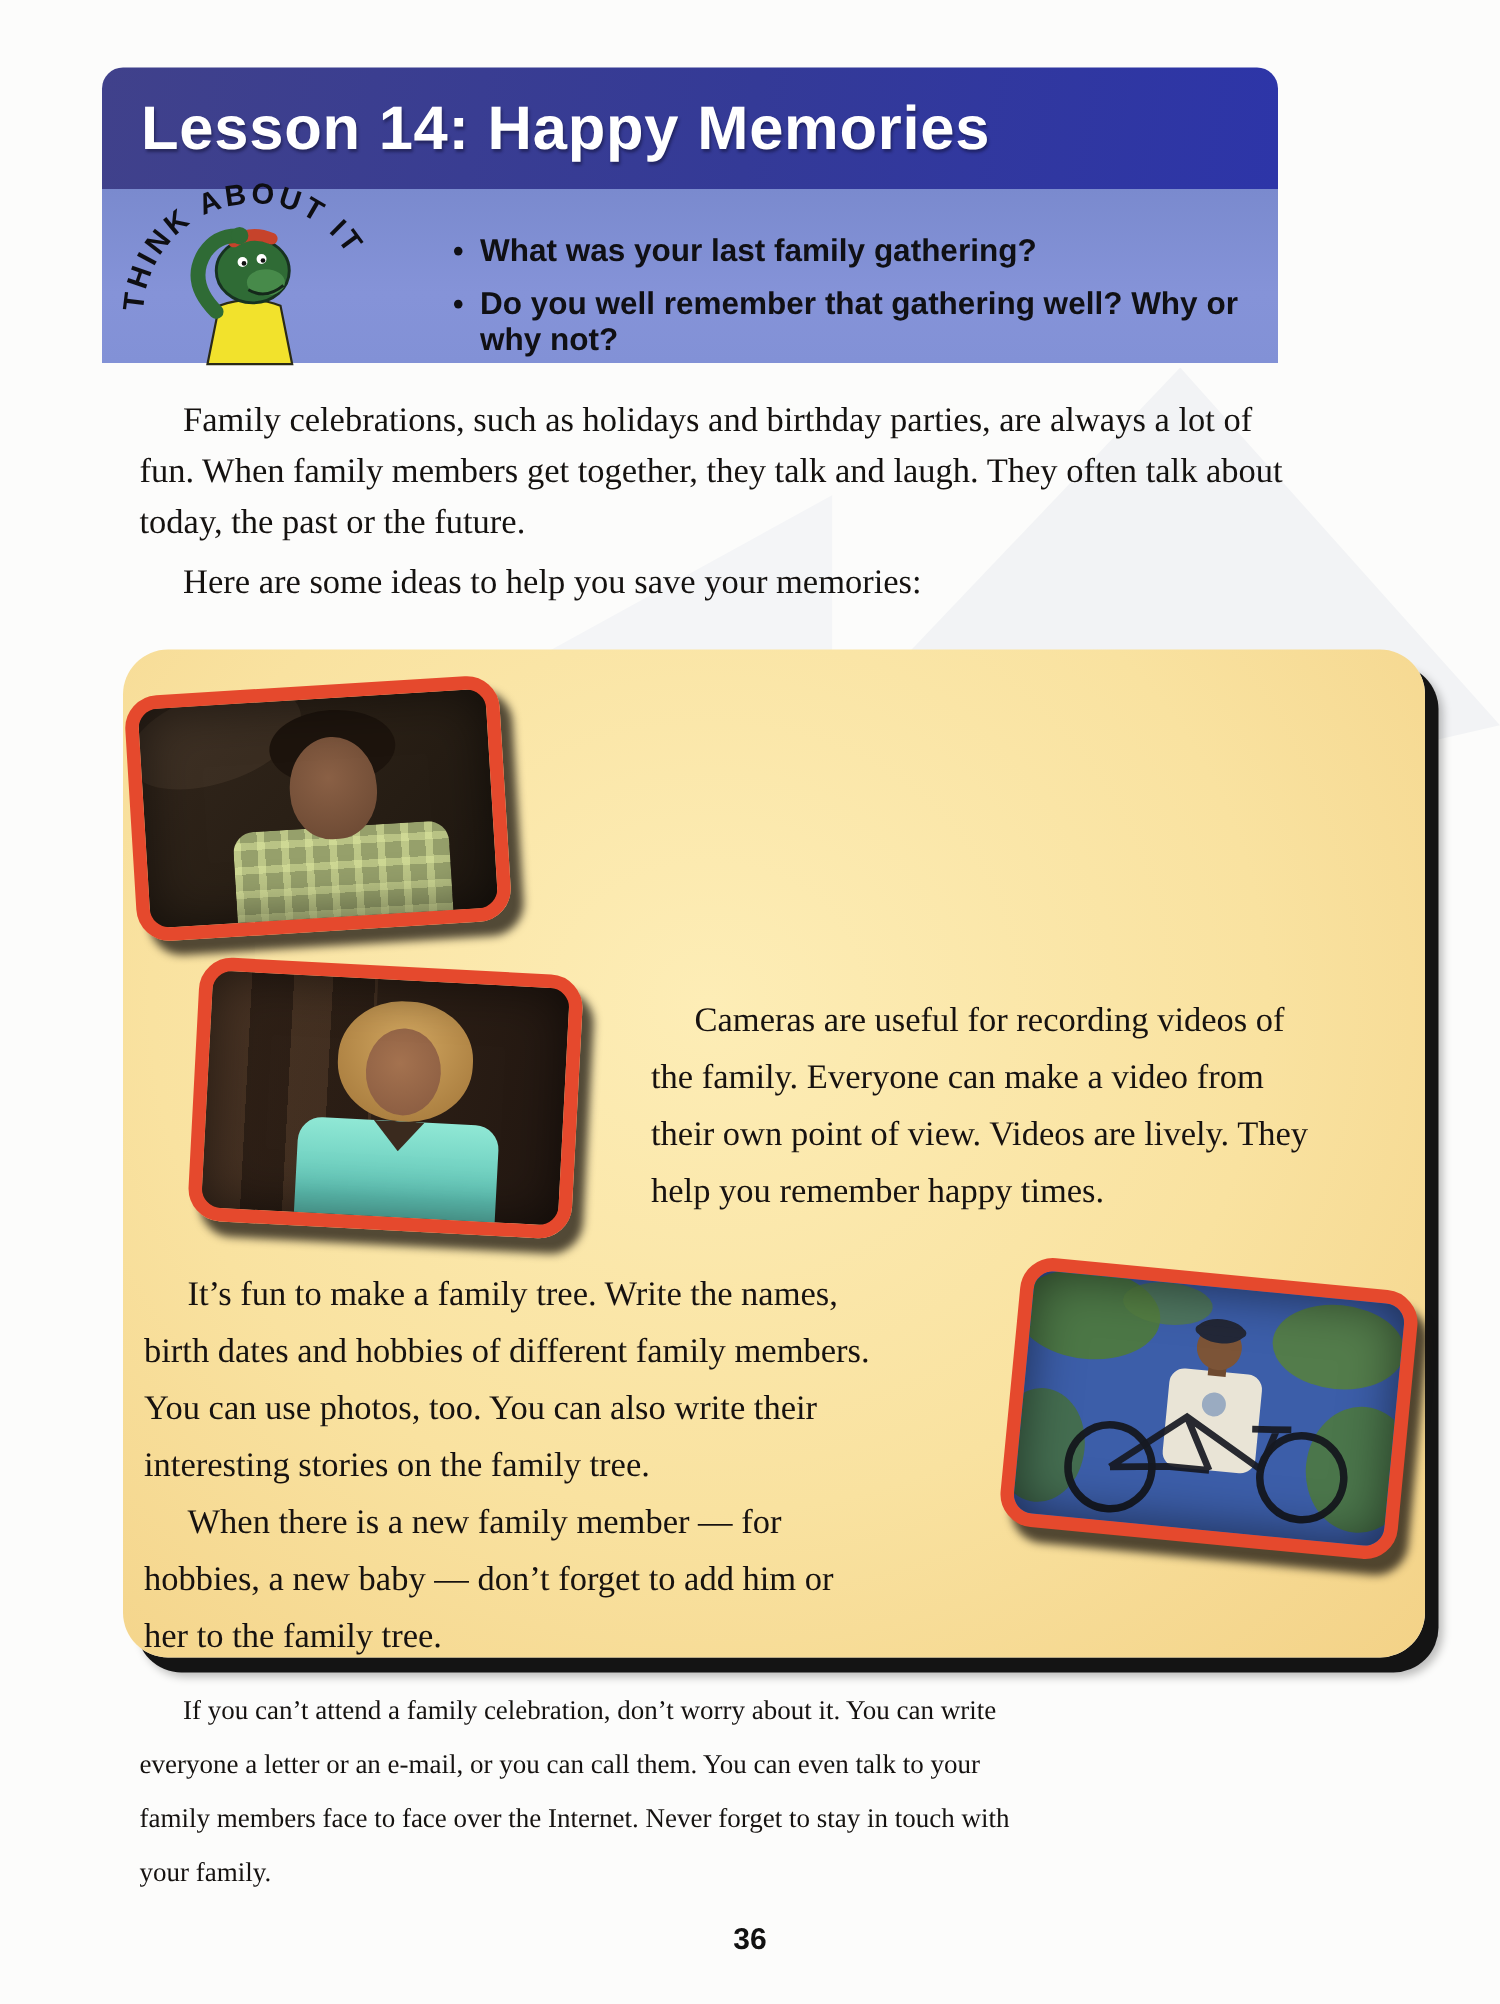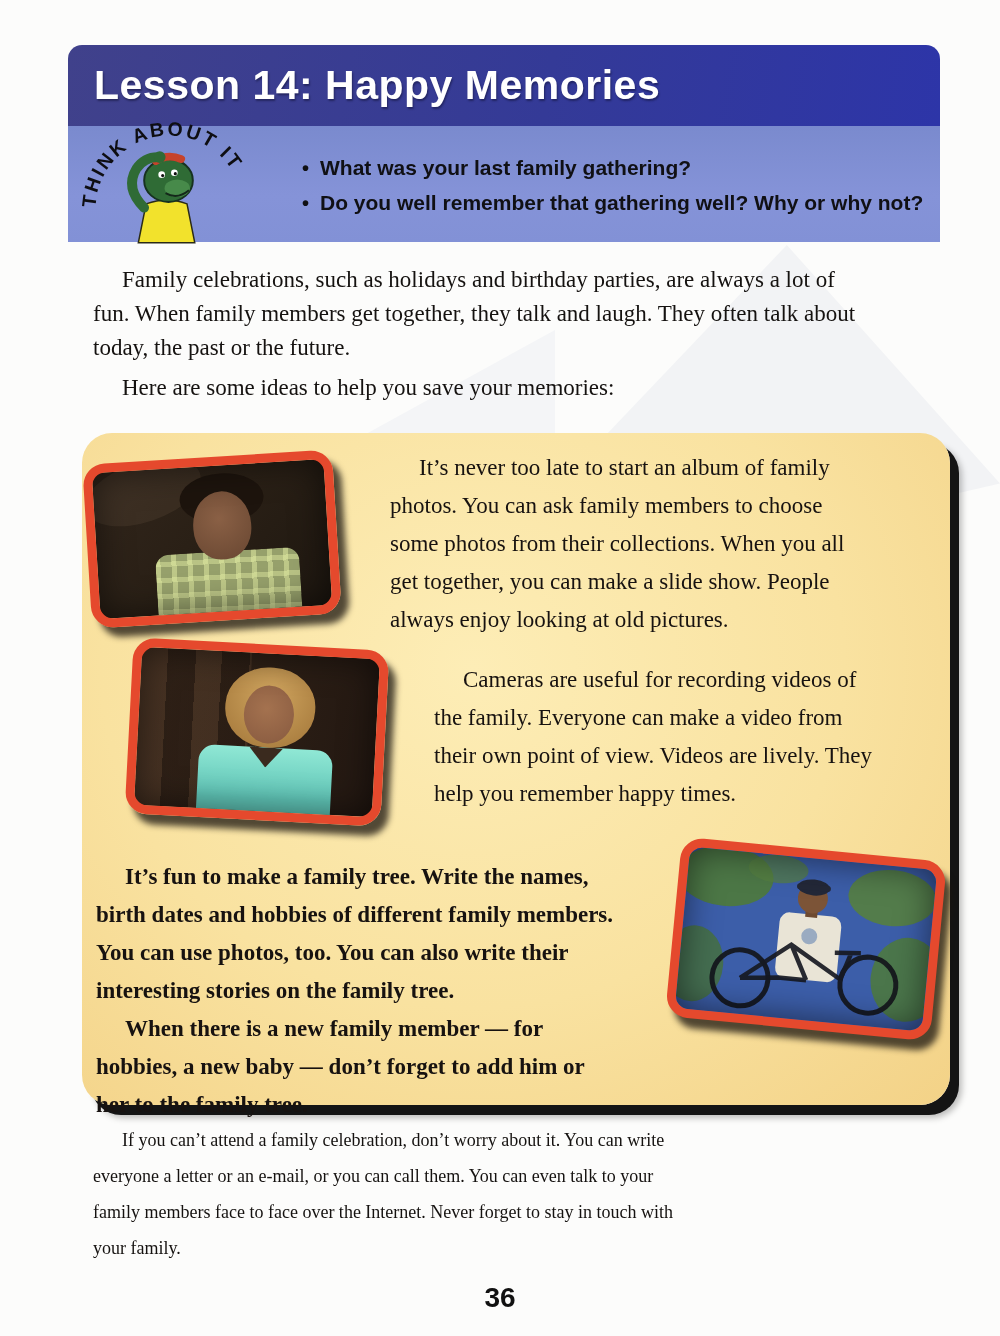--- a/index.html
+++ b/index.html
@@ -7,21 +7,21 @@
         font-family:"Liberation Serif",serif;color:#151210;}
   
   .wm{position:absolute;z-index:0;}
   .wm1{left:590px;top:245px;width:410px;height:265px;background:#f2f3f5;
        clip-path:polygon(48% 0,100% 90%,72% 100%,0 78%);}
   .wm2{left:255px;top:330px;width:300px;height:165px;background:#f4f5f7;
        clip-path:polygon(0 100%,100% 0,100% 100%);}
   .z{position:relative;z-index:1;}
 
   
-  .header{position:absolute;left:68px;top:45px;width:872px;z-index:2;}
+  .header{position:absolute;left:68px;top:45px;width:784px;z-index:2;}
   .title-bar{height:81px;border-radius:14px 14px 0 0;box-sizing:border-box;
              background:linear-gradient(100deg,#40418b 0%,#343a97 55%,#2d35a8 100%);
              display:flex;align-items:center;padding-left:26px;}
   .title{font-family:"Liberation Sans",sans-serif;font-weight:bold;font-size:41px;
          color:#ffffff;letter-spacing:.5px;text-shadow:1px 2px 2px rgba(10,10,40,.45);}
   .think-band{position:relative;height:116px;
               background:linear-gradient(180deg,#7a8ace 0%,#8593d8 60%,#8291d6 100%);}
   .logo{position:absolute;left:8px;top:-16px;}
   .bullets{position:absolute;left:234px;top:30px;font-family:"Liberation Sans",sans-serif;
            font-weight:bold;font-size:21px;color:#101014;}
@@ -36,21 +36,21 @@
   .intro .p2{margin-top:6px;text-indent:29px;}
   .outro{position:absolute;left:93px;top:1122px;width:858px;font-size:18px;line-height:36px;}
 
   
   .ideas-box{position:absolute;left:82px;top:433px;width:868px;height:672px;border-radius:30px;
              background:radial-gradient(ellipse at 45% 35%,#fdedb6 0%,#f9e2a0 55%,#f3d287 100%);
              box-shadow:9px 10px 0 0 #141414, 12px 13px 6px rgba(0,0,0,.25);z-index:2;}
   .box-para{position:absolute;font-size:23px;line-height:38px;color:#171210;}
   .para-album{left:308px;top:16px;width:540px;}
   .para-video{left:316px;top:228px;width:530px;margin-left:36px;}
-  .para-tree{left:14px;top:425px;width:560px;font-weight:bold;}
+  .para-tree{left:14px;top:411px;width:560px;}
   .para-tree p{margin:0;}
 
   
   .photo{position:absolute;border:9px solid #e5492d;border-radius:22px;overflow:hidden;
          background:#241b13;box-shadow:8px 10px 6px rgba(25,20,15,.75);}
   .photo .vig{position:absolute;inset:0;box-shadow:inset 0 0 34px rgba(0,0,0,.55);border-radius:12px;}
   .photo-1{left:5px;top:24px;width:232px;height:146px;transform:rotate(-3.5deg);
            background:linear-gradient(135deg,#32261c 0%,#2a2016 45%,#1e1710 100%);}
   .photo-2{left:47px;top:211px;width:238px;height:158px;transform:rotate(3deg);
            background:linear-gradient(100deg,#37261b 0%,#2b1e15 55%,#221711 100%);}
@@ -72,21 +72,21 @@
   .p2-hair{left:86px;top:14px;width:90px;height:80px;border-radius:48%;
            background:radial-gradient(circle at 50% 35%,#d0a55f,#a87c3e 85%);}
   .p2-face{left:105px;top:32px;width:50px;height:58px;border-radius:50%;
            background:radial-gradient(circle at 45% 40%,#a4724f,#8a5c41 90%);}
   .p2-top{left:62px;top:94px;width:134px;height:64px;border-radius:16px 16px 0 0;
           background:linear-gradient(180deg,#90e8d5,#5fc4b6 80%);}
   .p2-neckline{left:112px;top:94px;width:34px;height:20px;background:#3a2a1e;
                clip-path:polygon(0 0,100% 0,50% 100%);}
 
   .page-num{position:absolute;left:0;right:0;top:1282px;text-align:center;
-            font-family:"Liberation Sans",sans-serif;font-weight:bold;font-size:28px;color:#111;z-index:2;}
+            font-family:"Liberation Sans",sans-serif;font-weight:bold;font-size:20px;color:#111;z-index:2;}
 </style>
 </head>
 <body>
 
 <div class="page">
 
   <div class="wm wm1"></div>
   <div class="wm wm2"></div>
 
   <div class="header">
@@ -137,25 +137,20 @@
   <div class="ideas-box">
 
     <div class="photo photo-1">
       <div class="p1-streak"></div>
       <div class="p1-shirt"></div>
       <div class="p1-hair"></div>
       <div class="p1-face"></div>
       <div class="vig"></div>
     </div>
 
-    <div class="box-para para-album lines ind">It’s never too late to start an album of family
-photos. You can ask family members to choose
-some photos from their collections. When you all
-get together, you can make a slide show. People
-always enjoy looking at old pictures.</div>
 
     <div class="photo photo-2">
       <div class="p2-panel"></div>
       <div class="p2-top"></div>
       <div class="p2-neckline"></div>
       <div class="p2-hair"></div>
       <div class="p2-face"></div>
       <div class="vig"></div>
     </div>
 

